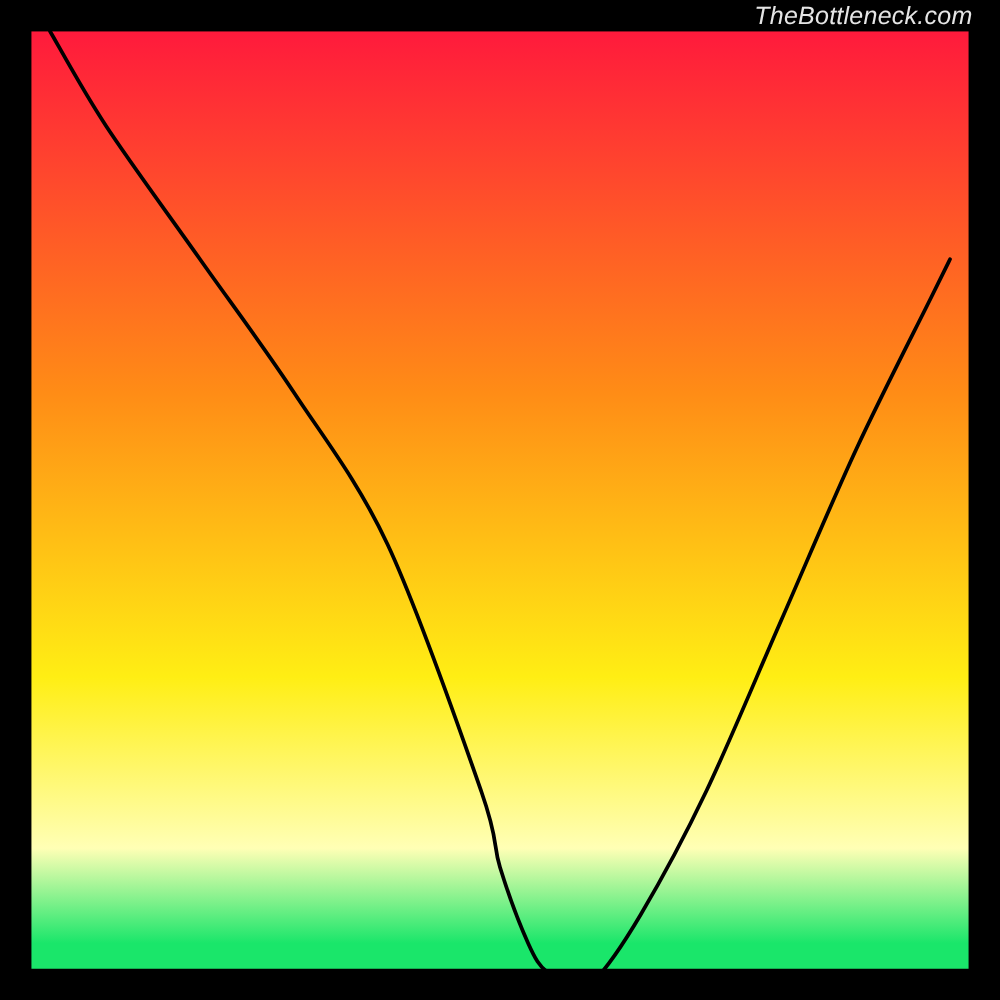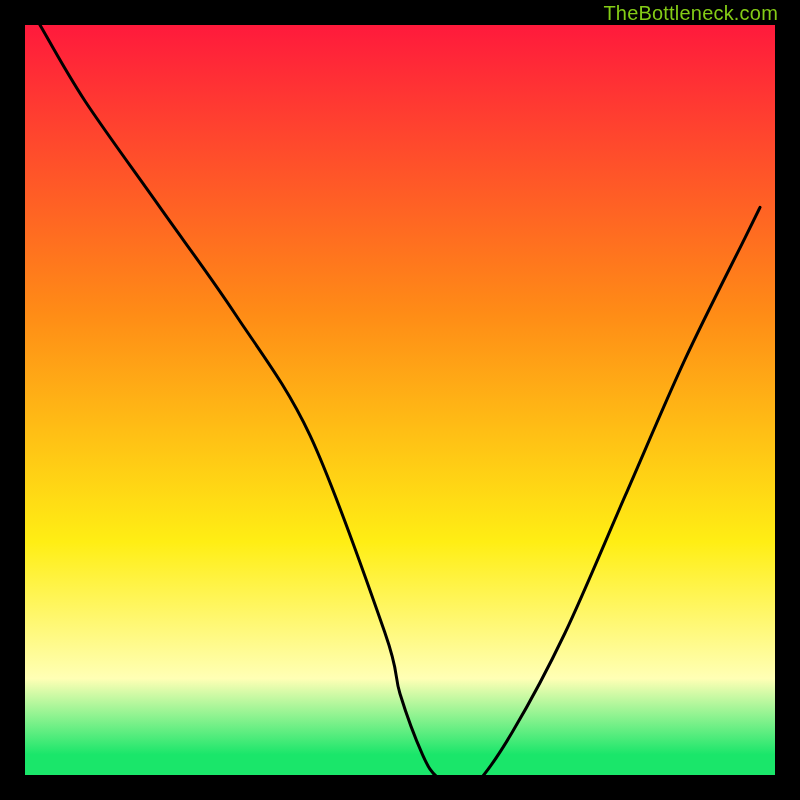--- a/index.html
+++ b/index.html
@@ -14,24 +14,25 @@
   .frame {
     position: relative;
     width: 800px;
     height: 800px;
     background: #000;
   }
   .watermark {
     position: absolute;
     top: 2px;
     right: 22px;
-    color: #84cc16;
+    color: #e5e5e5;
     font-size: 20px;
     letter-spacing: 0.2px;
     z-index: 10;
+    font-style: italic;
   }
   svg {
     position: absolute;
     top: 0;
     left: 0;
   }
 </style>
 </head>
 <body>
 

